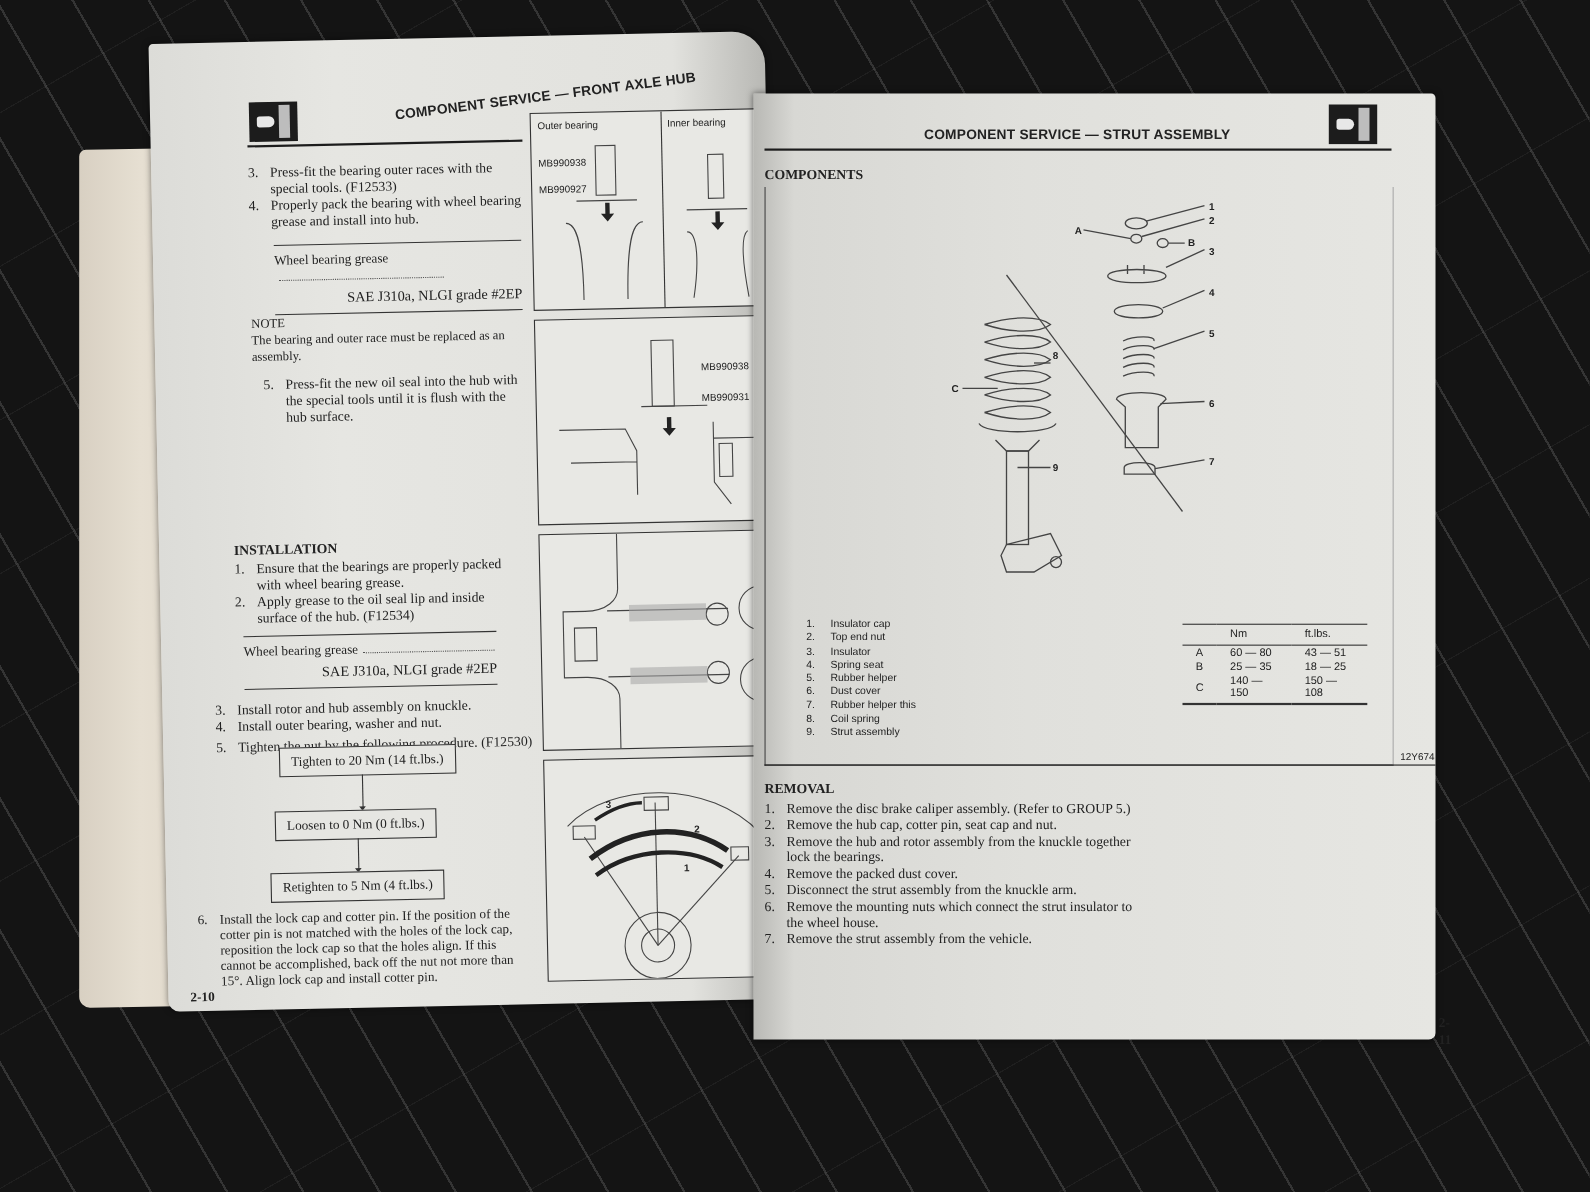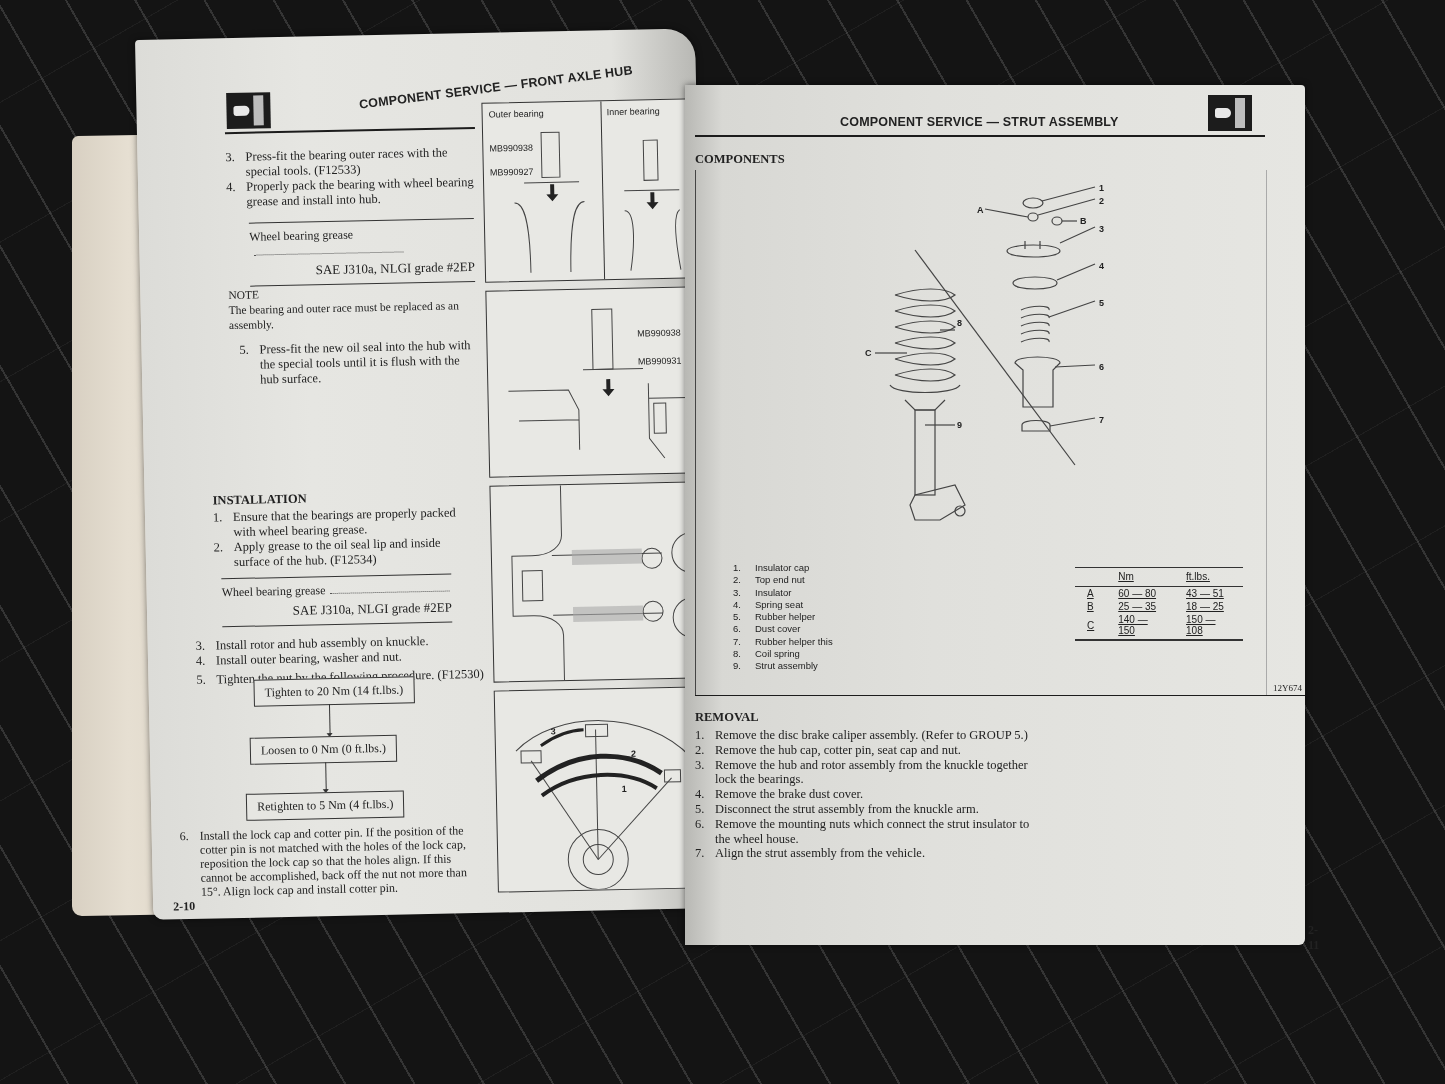--- a/index.html
+++ b/index.html
@@ -56,21 +56,21 @@
   .flow-arrow::after { content:""; position:absolute; bottom:-3px; left:-3px; border-left:3px solid transparent; border-right:3px solid transparent; border-top:4px solid #333; }
   .page-num { position:absolute; font-weight:bold; font-size:12px; }
   .legend { position:absolute; font-family:"Liberation Sans", sans-serif; font-size:9.5px; line-height:12.3px; }
   .legend .row { display:flex; }
   .legend .n { width:22px; }
   table.torque { position:absolute; border-collapse:collapse; font-family:"Liberation Sans", sans-serif; font-size:10px; }
   table.torque th { font-weight:normal; padding:3px 12px 4px; border-top:1px solid #333; border-bottom:1px solid #333; text-align:left; }
   table.torque td { padding:1px 12px; }
   table.torque tr:last-child td { border-bottom:2px solid #333; padding-bottom:3px; }
   .callout { position:absolute; font-family:"Liberation Sans", sans-serif; font-size:9px; font-weight:bold; }
-  .fig-code { position:absolute; font-family:Liberation Serif, serif; font-size:9px; }
+  .fig-code { position:absolute; font-family:Liberation Sans, sans-serif; font-size:9px; }
 </style>
 </head>
 <body>
 
 <div class="cover"></div>
 
 <div class="page left-page">
   <div class="hdr-icon" style="left:90px;top:55px;">
       <div class="hand"></div>
       <div class="wall"></div>
@@ -317,21 +317,21 @@
     <div class="row">
         <span class="n">8.</span>
         <span>Coil spring</span>
       </div>
     <div class="row">
         <span class="n">9.</span>
         <span>Strut assembly</span>
       </div>
   </div>
 
-  <table class="torque" style="left:390px;top:482px;width:168px;text-decoration:underline;">
+  <table class="torque" style="left:390px;top:482px;width:168px;">
     <thead>
         <tr>
       <th></th>
       <th>Nm</th>
       <th>ft.lbs.</th>
     </tr>
       </thead>
     <tbody>
       <tr>
         <td>A</td>
@@ -364,31 +364,31 @@
       <li>
           <span class="n">2.</span>
           <span>Remove the hub cap, cotter pin, seat cap and nut.</span>
         </li>
       <li>
           <span class="n">3.</span>
           <span>Remove the hub and rotor assembly from the knuckle together lock the bearings.</span>
         </li>
       <li>
           <span class="n">4.</span>
-          <span>Remove the brake dust cover.</span>
+          <span>Remove the packed dust cover.</span>
         </li>
       <li>
           <span class="n">5.</span>
           <span>Disconnect the strut assembly from the knuckle arm.</span>
         </li>
       <li>
           <span class="n">6.</span>
           <span>Remove the mounting nuts which connect the strut insulator to the wheel house.</span>
         </li>
       <li>
           <span class="n">7.</span>
-          <span>Align the strut assembly from the vehicle.</span>
+          <span>Remove the strut assembly from the vehicle.</span>
         </li>
     </ol>
   </div>
 
   <div class="page-num" style="left:623px;top:838px;">2-11</div>
 </div>
 
 </body></html>

